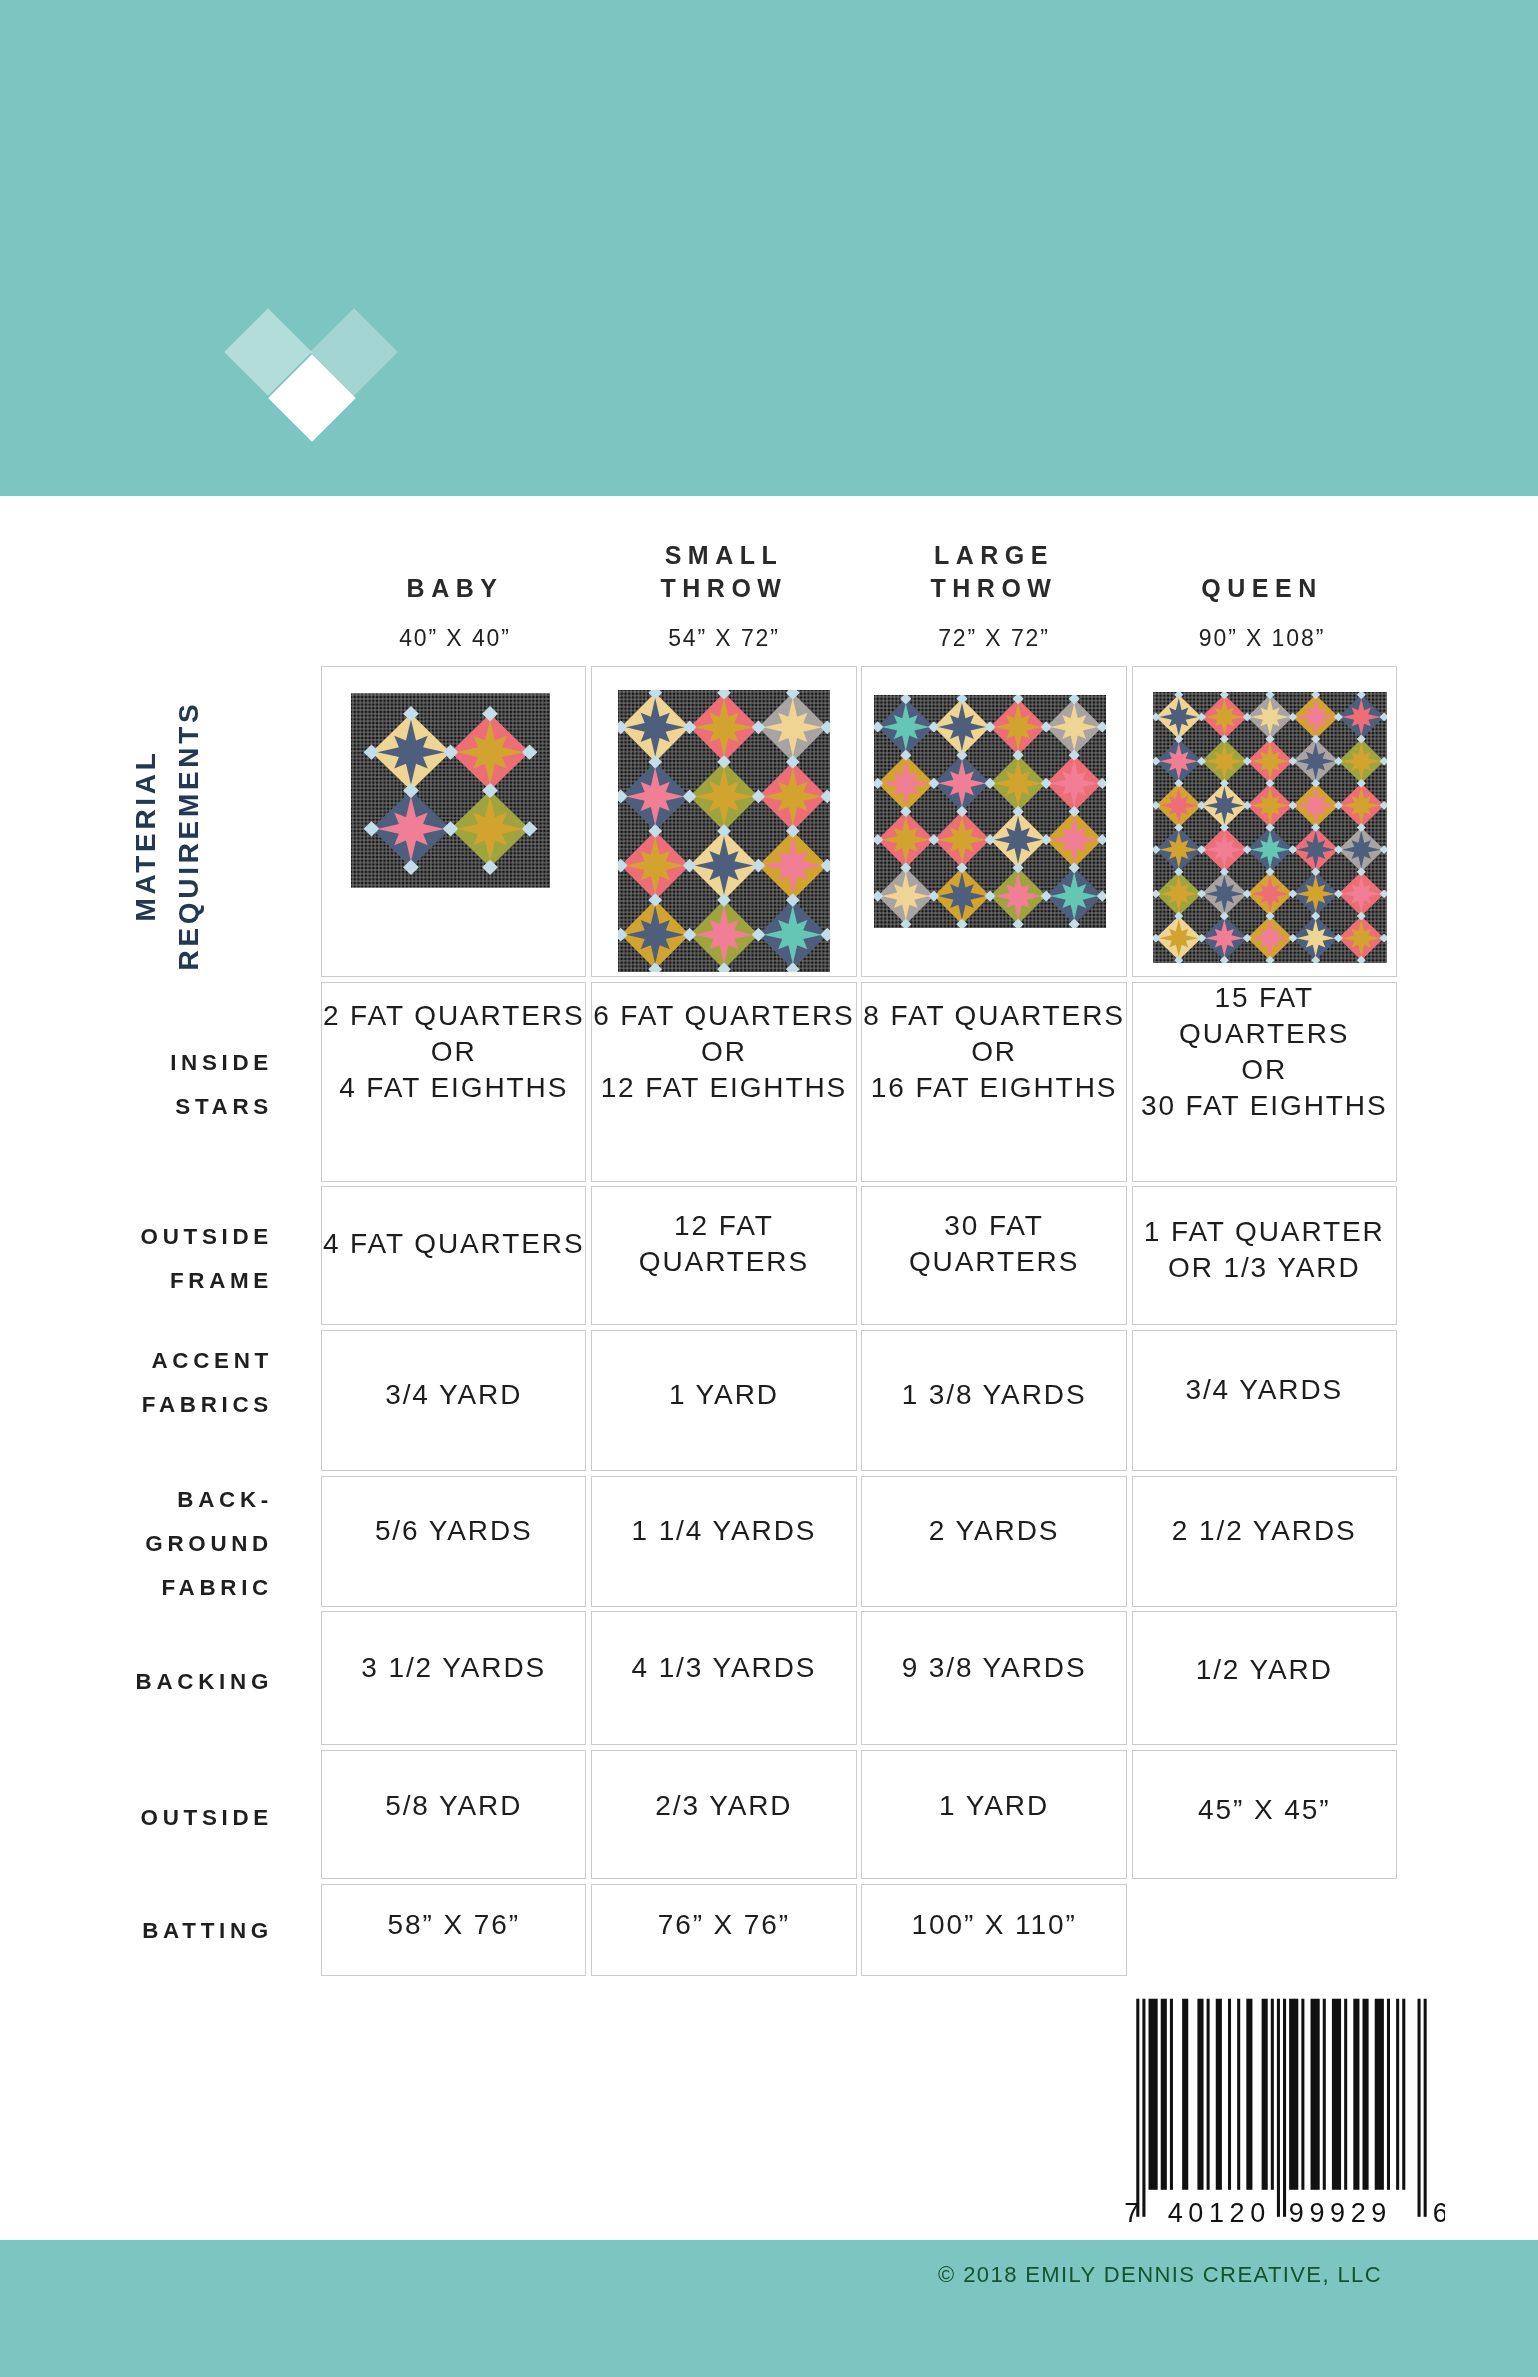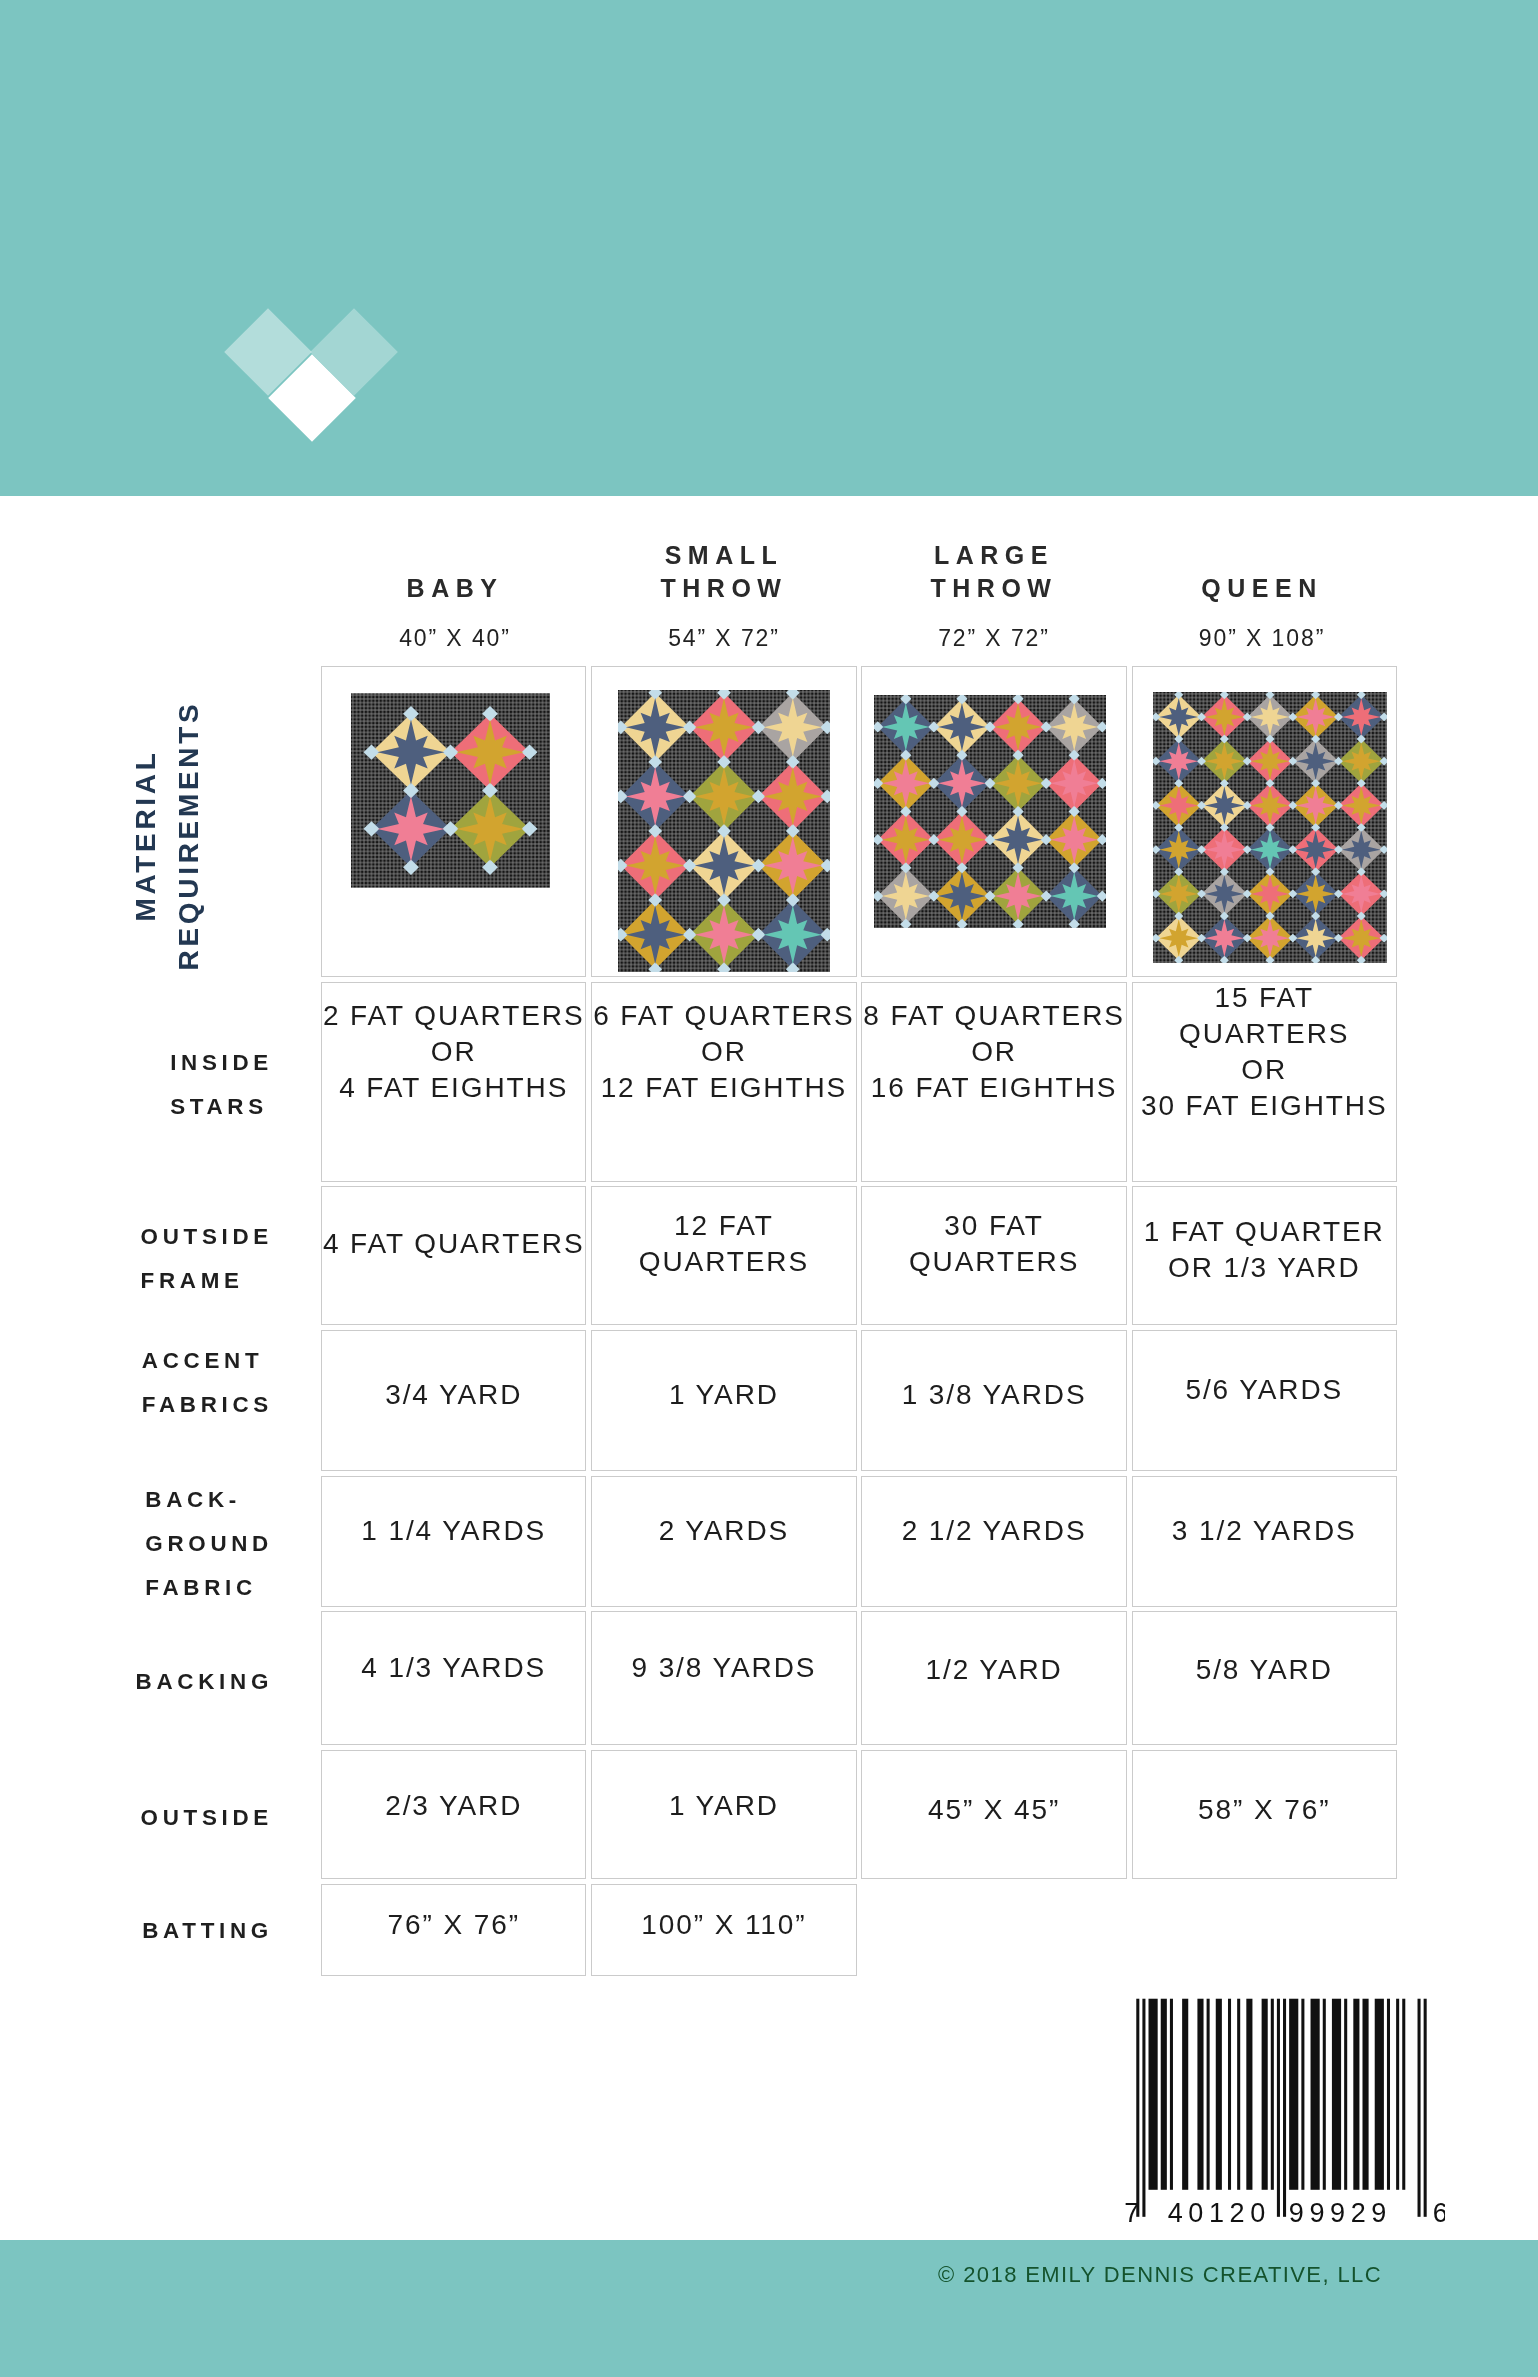--- a/index.html
+++ b/index.html
@@ -35,21 +35,21 @@
     grid-template-rows:311px 200px 139px 141px 131px 134px 129px 92px; gap:4.7px; }
   .cell { border:1.9px solid #CBCBCB; background:#fff; display:flex; flex-direction:column;
     align-items:center; justify-content:center; text-align:center;
     font-size:28px; letter-spacing:1.9px; color:#1D1D1D; line-height:36px; }
   .r0 { padding-bottom:60px; } .r1 { padding-bottom:24px; } .r2 { padding-bottom:11.2px; }
   .r3 { padding-bottom:20.5px; } .r4 { padding-bottom:20.5px; } .r5 { padding-bottom:17px; }
   .r6 { padding-bottom:9.3px; }
 
   
   .row-label { position:absolute; left:56px; width:217px; display:flex; flex-direction:column;
-    justify-content:center; align-items:flex-end; text-align:left;
+    justify-content:center; align-items:flex-end; text-align:right;
     font-size:22.4px; font-weight:bold; letter-spacing:4.7px; color:#1F1F1F; line-height:44px; }
 
   
   .quilt { position:absolute; }
 
   
   #barcode { position:absolute; left:1123px; top:1995px; }
 
   
   .footer { position:absolute; left:0; top:2240px; width:1538px; height:137px; background:#7CC5C1; }
@@ -122,20 +122,21 @@
   <div class="cell r1 pre">4 FAT QUARTERS</div>
   <div class="cell r1 pre">12 FAT QUARTERS</div>
   <div class="cell r1 pre">30 FAT QUARTERS</div>
 
   <div class="cell r2 pre">1 FAT QUARTER
 OR 1/3 YARD</div>
   <div class="cell r2 pre">3/4 YARD</div>
   <div class="cell r2 pre">1 YARD</div>
   <div class="cell r2 pre">1 3/8 YARDS</div>
 
+  <div class="cell r3 pre">3/4 YARDS</div>
   <div class="cell r3 pre">5/6 YARDS</div>
   <div class="cell r3 pre">1 1/4 YARDS</div>
   <div class="cell r3 pre">2 YARDS</div>
 
   <div class="cell r4 pre">2 1/2 YARDS</div>
   <div class="cell r4 pre">3 1/2 YARDS</div>
   <div class="cell r4 pre">4 1/3 YARDS</div>
   <div class="cell r4 pre">9 3/8 YARDS</div>
 
   <div class="cell r5 pre">1/2 YARD</div>

